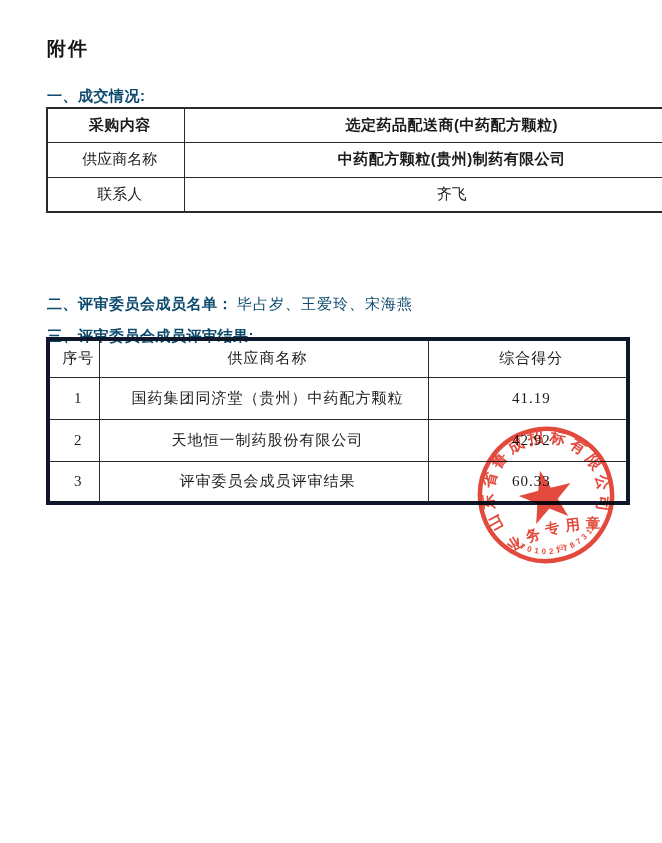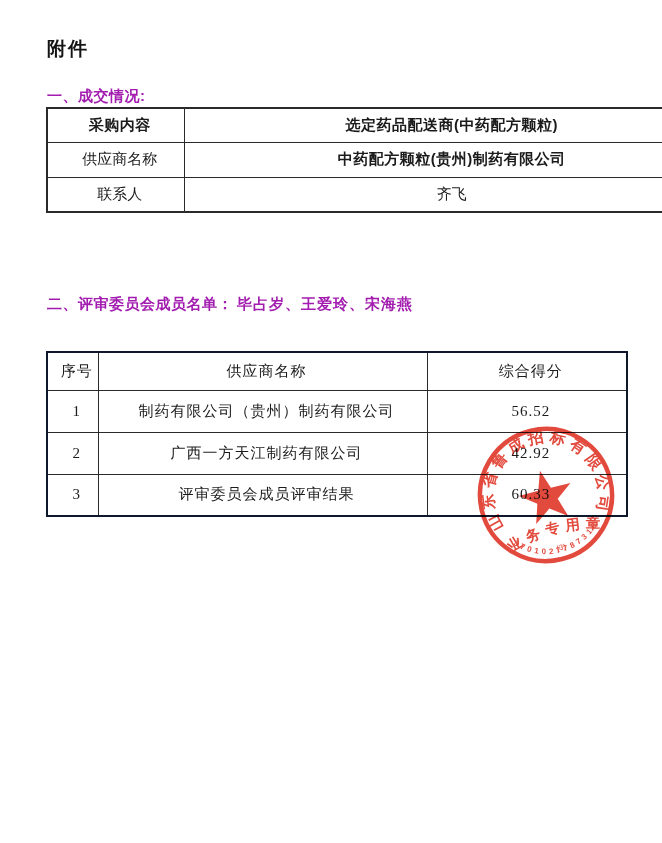--- a/index.html
+++ b/index.html
@@ -14,46 +14,46 @@
   .page { position:relative; width:662px; height:843px; background:#ffffff; }
 
   .doc-title {
     position:absolute; left:47px; top:36px;
     font-family:"Liberation Sans", sans-serif;
     font-weight:bold; font-size:19px; letter-spacing:2px; color:#141414;
   }
   .sec {
     position:absolute; left:47px;
     font-family:"Liberation Sans", sans-serif;
-    font-weight:bold; font-size:15px; color:#a21caf; letter-spacing:0.5px;
+    font-weight:bold; font-size:15px; color:#0c4a6e; letter-spacing:0.5px;
   }
   .sec1 { top:87px; }
   .sec2 { top:295px; }
   .sec3 { top:327px; }
   .sec2 .names {
     font-family:"Liberation Serif", serif;
-    font-weight:bold; letter-spacing:1px; margin-left:4px;
+    font-weight:normal; letter-spacing:1px; margin-left:4px;
   }
 
   table {
     position:absolute; left:46px;
     border-collapse:collapse; table-layout:fixed;
     background:transparent;
   }
   td, th {
     border:1px solid #2a2a2a;
     text-align:center; vertical-align:middle;
     font-size:15px; color:#1b1b1b;
     overflow:hidden; white-space:nowrap;padding-left:8px;
   }
   .t1 { top:107px; width:578px; border:2px solid #2a2a2a; }
   .t1 td { height:34.6px; }
   .t1 .lbl { width:137px; font-family:"Liberation Sans", sans-serif; }
   .t1 .val { width:528px; }
-  .t2 { top:351px; width:580px; border:2px solid #0f172a; }
+  .t2 { top:337px; width:580px; border:4px solid #0f172a; }
   .t2 th { height:38px; font-family:"Liberation Sans", sans-serif; font-weight:normal; letter-spacing:1px; }
   .t2 td { height:42px; letter-spacing:1px; }
   .t2 .c-no { width:51px; }
   .t2 .c-name { width:329px; }
   .t2 .c-score { width:200px; }
 
   .b { font-family:"Liberation Sans", sans-serif; font-weight:bold; letter-spacing:0.5px; }
   .serif { font-family:"Liberation Serif", serif; font-weight:normal;text-align:center; }
 
   .stamp {
@@ -89,38 +89,39 @@
         <td class="lbl">联系人</td>
         <td class="val serif">齐飞</td>
       </tr>
     </tbody>
   </table>
 
   <div class="sec sec2">
     <span>二、评审委员会成员名单：</span><span class="names">毕占岁、王爱玲、宋海燕</span>
   </div>
 
+  <div class="sec sec3">三、评审委员会成员评审结果:</div>
 
   <table class="t2">
     <thead>
       <tr>
         <th class="c-no">序号</th>
         <th class="c-name">供应商名称</th>
         <th class="c-score">综合得分</th>
       </tr>
     </thead>
     <tbody>
       <tr>
         <td class="c-no serif">1</td>
-        <td class="c-name serif">制药有限公司（贵州）制药有限公司</td>
-        <td class="c-score serif">56.52</td>
+        <td class="c-name serif">国药集团同济堂（贵州）中药配方颗粒</td>
+        <td class="c-score serif">41.19</td>
       </tr>
       <tr>
         <td class="c-no serif">2</td>
-        <td class="c-name serif">广西一方天江制药有限公司</td>
+        <td class="c-name serif">天地恒一制药股份有限公司</td>
         <td class="c-score serif">42.92</td>
       </tr>
       <tr>
         <td class="c-no serif">3</td>
         <td class="c-name serif">评审委员会成员评审结果</td>
         <td class="c-score serif">60.33</td>
       </tr>
     </tbody>
   </table>
 

